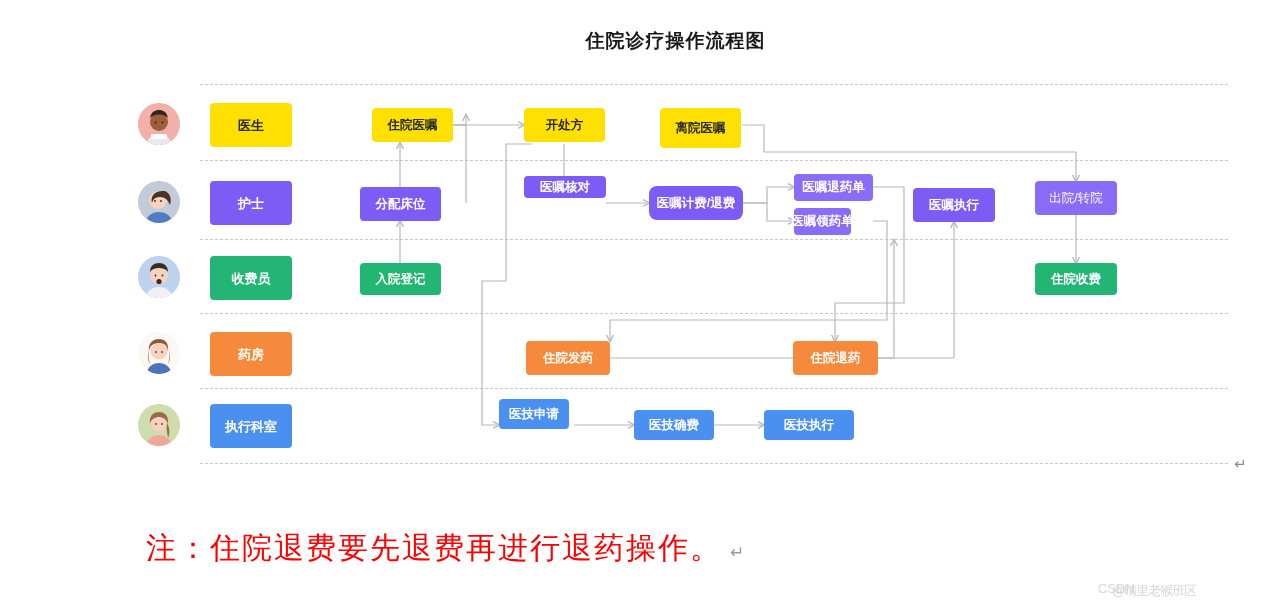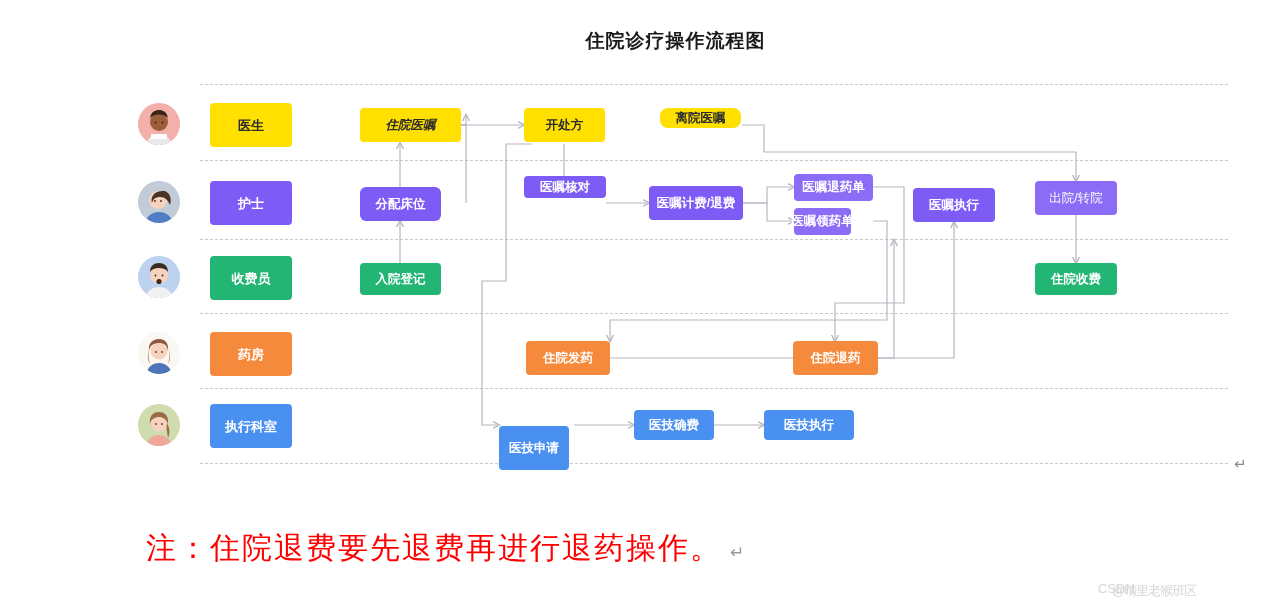--- a/index.html
+++ b/index.html
@@ -154,39 +154,39 @@
       <path d="M9 42c0-7 5.5-11 12-11s12 4 12 11z" fill="#e9e9ee"></path>
       <circle cx="21" cy="19" r="9" fill="#9c5f3c"></circle>
       <path d="M12 15c1-6 5-8 9-8s8 2 9 8c-3-3-6-3.5-9-3.5S15 12 12 15z" fill="#3a2418"></path>
       <circle cx="17.5" cy="19.5" r="1" fill="#3a2418"></circle>
       <circle cx="24.5" cy="19.5" r="1" fill="#3a2418"></circle>
       <path d="M13 31h16v5H13z" fill="#ffffff" opacity=".9"></path>
     </svg>
   </div>
   <div class="node role c-yellow" style="left:168px;top:103px;">医生</div>
 
-  <div class="node c-yellow" style="left:318px;top:108px;width:101px;height:34px;font-style:italic;">住院医嘱</div>
+  <div class="node c-yellow" style="left:330px;top:108px;width:81px;height:34px;">住院医嘱</div>
   <div class="node c-yellow" style="left:482px;top:108px;width:81px;height:34px;">开处方</div>
-  <div class="node c-yellow" style="left:618px;top:108px;width:81px;height:20px;border-radius:8px;">离院医嘱</div>
+  <div class="node c-yellow" style="left:618px;top:108px;width:81px;height:40px;">离院医嘱</div>
 
   <div class="avatar" style="left:96px;top:181px;background:#c2cbd8;">
     <svg class="av-face" viewBox="0 0 42 42">
       <circle cx="21" cy="21" r="21" fill="#c2cbd8"></circle>
       <path d="M8 42c0-7 6-11 13-11s13 4 13 11z" fill="#4f7ec4"></path>
       <circle cx="20" cy="19" r="9" fill="#f7d3bf"></circle>
       <path d="M27 10c5 2 7 8 5 14-2-5-5-8-10-8-4 0-7 2-8 6-2-7 3-13 13-12z" fill="#4a3327"></path>
       <circle cx="17" cy="20" r=".9" fill="#3a2418"></circle>
       <circle cx="23" cy="20" r=".9" fill="#3a2418"></circle>
     </svg>
   </div>
   <div class="node role c-purple" style="left:168px;top:181px;">护士</div>
 
-  <div class="node c-purple" style="left:318px;top:187px;width:81px;height:34px;border-radius:6px;">分配床位</div>
+  <div class="node c-purple" style="left:318px;top:187px;width:81px;height:34px;">分配床位</div>
   <div class="node c-purple" style="left:482px;top:176px;width:82px;height:22px;">医嘱核对</div>
-  <div class="node c-purple" style="left:607px;top:186px;width:94px;height:34px;">医嘱计费/退费</div>
+  <div class="node c-purple" style="left:607px;top:186px;width:94px;height:34px;border-radius:8px;">医嘱计费/退费</div>
   <div class="node c-purple-soft" style="left:752px;top:174px;width:79px;height:27px;">医嘱退药单</div>
   <div class="node c-purple-soft" style="left:752px;top:208px;width:57px;height:27px;">医嘱领药单</div>
   <div class="node c-purple" style="left:871px;top:188px;width:82px;height:34px;">医嘱执行</div>
   <div class="node c-purple-soft" style="left:993px;top:181px;width:82px;height:34px;font-weight:normal;">出院/转院</div>
 
   <div class="avatar" style="left:96px;top:256px;background:#bcd2ee;">
     <svg class="av-face" viewBox="0 0 42 42">
       <circle cx="21" cy="21" r="21" fill="#bcd2ee"></circle>
       <path d="M8 42c0-7 6-11 13-11s13 4 13 11z" fill="#f1f1f4"></path>
       <circle cx="21" cy="19" r="9" fill="#f7d3bf"></circle>
@@ -223,21 +223,21 @@
       <path d="M9 42c0-7 5.5-11 12-11s12 4 12 11z" fill="#f0a79a"></path>
       <circle cx="21" cy="19" r="8.5" fill="#f7d3bf"></circle>
       <path d="M12 20c-1-8 3-12 9-12s10 4 9 12c-2-5-5-7-9-7s-8 2-9 7z" fill="#9b6b45"></path>
       <path d="M29 19c3 5 3 11 1 15-1-6-2-11-1-15z" fill="#9b6b45"></path>
       <circle cx="18" cy="20" r=".9" fill="#5a3a24"></circle>
       <circle cx="24" cy="20" r=".9" fill="#5a3a24"></circle>
     </svg>
   </div>
   <div class="node role c-blue" style="left:168px;top:404px;">执行科室</div>
 
-  <div class="node c-blue" style="left:457px;top:426px;width:70px;height:44px;">医技申请</div>
+  <div class="node c-blue" style="left:457px;top:399px;width:70px;height:30px;">医技申请</div>
   <div class="node c-blue" style="left:592px;top:410px;width:80px;height:30px;">医技确费</div>
   <div class="node c-blue" style="left:722px;top:410px;width:90px;height:30px;">医技执行</div>
 
   <div class="ret-mark">↵</div>
 
   <div class="note">
     <span>注：住院退费要先退费再进行退药操作。</span><span class="pilcrow">↵</span>
   </div>
 
   <div class="watermark">

